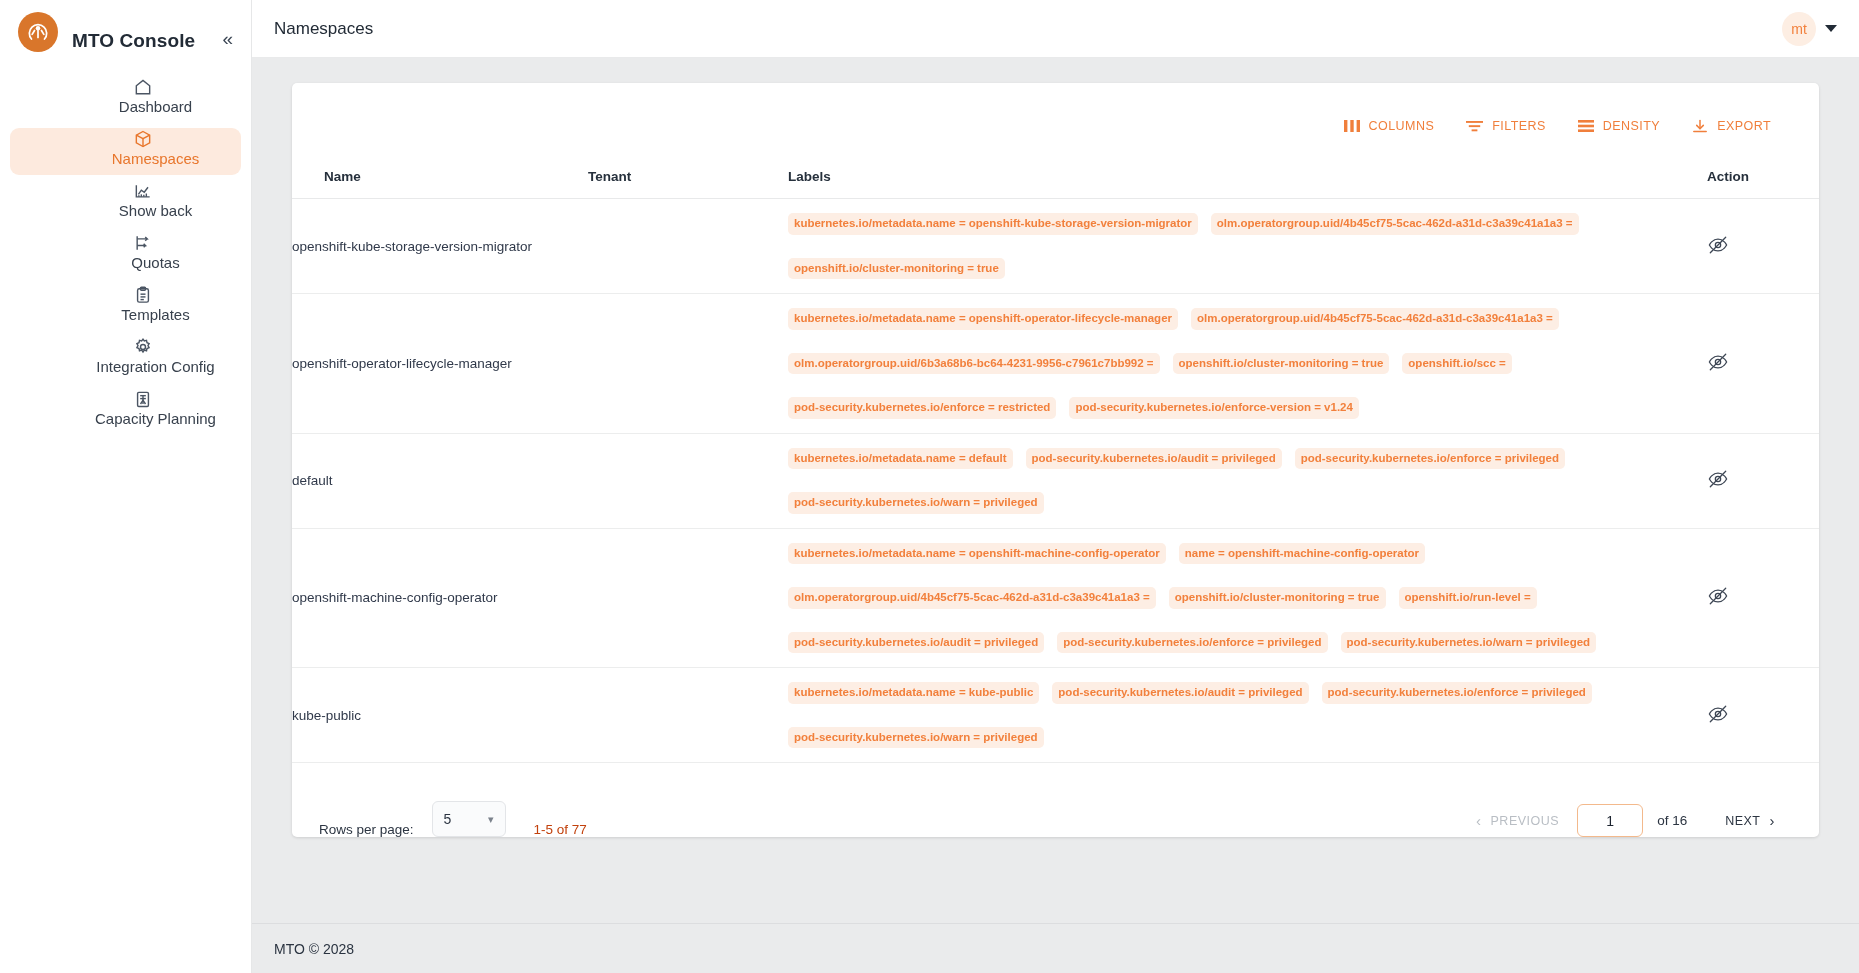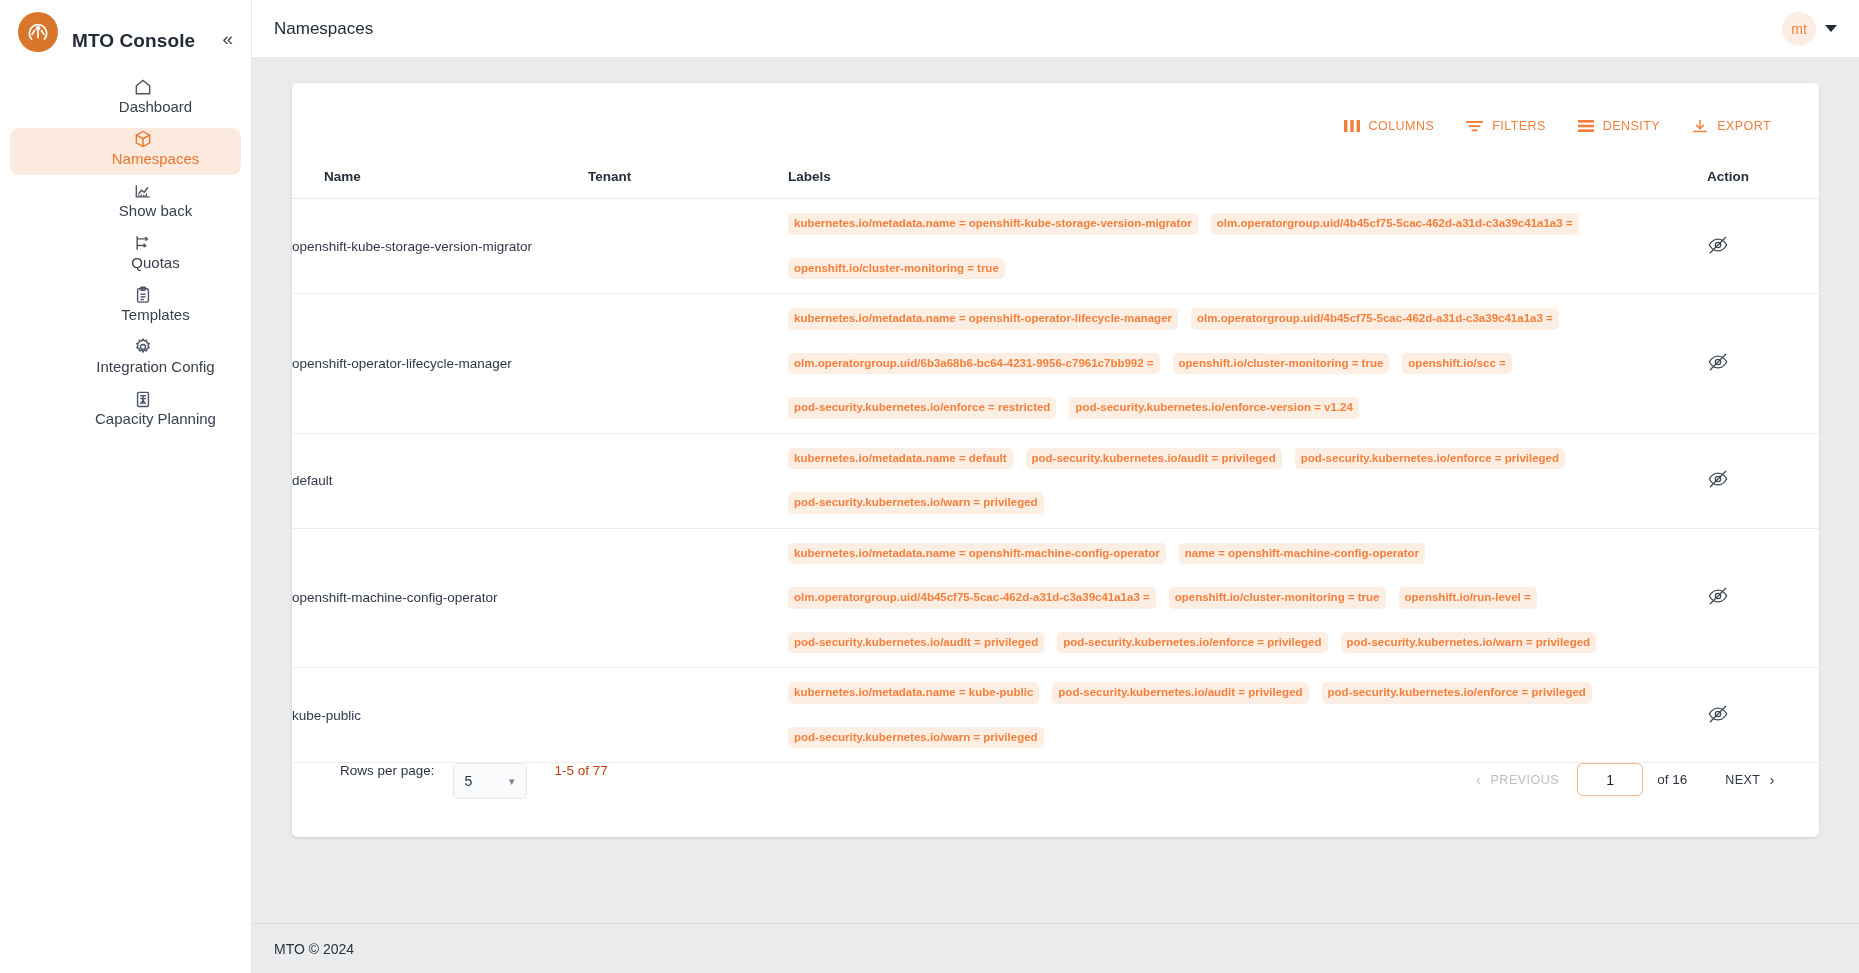--- a/index.html
+++ b/index.html
@@ -131,22 +131,22 @@
     background: #fdeee4; color: #f2803c;
     font-size: 11.5px; font-weight: bold;
     border-radius: 5px; padding: 3px 6px;
     white-space: nowrap; line-height: 1.35;
   }
   .action-cell { text-align: left; }
   .eye-off { cursor: pointer; display: inline-block; }
 
   
   .pagination {
-    display: flex; align-items: flex-start;
-    height: 74px; padding: 0 40px 0 48px;
+    display: flex; align-items: flex-end;
+    height: 74px; padding: 0 40px 0 27px;
   }
   .rpp-label { font-size: 13.5px; color: #2c3542; }
   .rpp-select {
     margin-left: 18px; width: 74px; height: 36px;
     border: 1px solid #e3e5e8; border-radius: 6px; background: #fafbfc;
     display: flex; align-items: center; justify-content: space-between;
     padding: 0 11px; cursor: pointer;
   }
   .rpp-value { font-size: 14px; color: #2c3542; }
   .rpp-chev { color: #7b828c; font-size: 11px; }
@@ -456,16 +456,16 @@
               <span>NEXT</span>
               <span class="pg-arrow" style="margin-left:9px">›</span>
             </button>
           </div>
         </div>
 
       </section>
     </main>
 
     <footer class="footer">
-      <span>MTO © 2024</span>
+      <span>MTO © 2028</span>
     </footer>
   </div>
 </div>
 
 </body></html>

